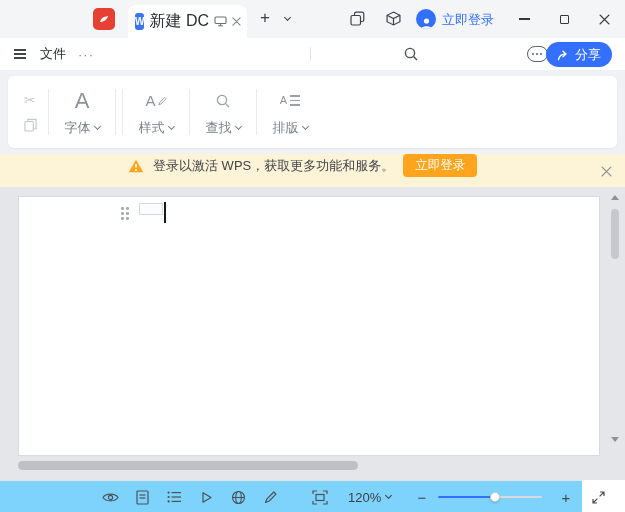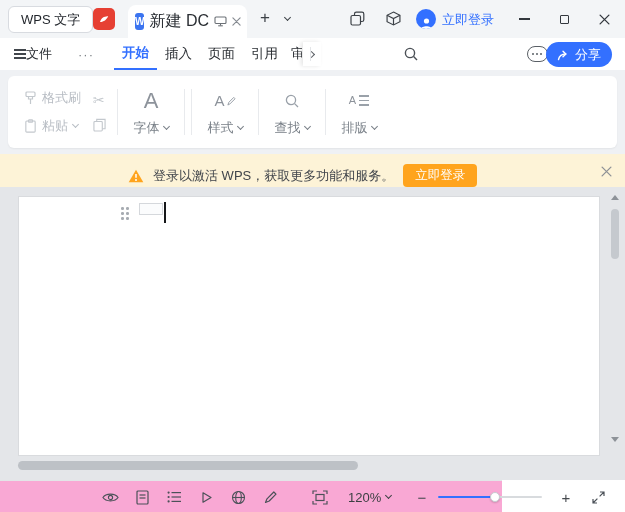--- a/index.html
+++ b/index.html
@@ -30,21 +30,21 @@
           display:flex;align-items:flex-end;justify-content:center;overflow:hidden;cursor:pointer}
   .login{left:442px;top:11px;color:#3370ff;font-size:13px;cursor:pointer}
   .win-btn{width:24px;height:22px;display:flex;align-items:center;justify-content:center;cursor:pointer}
   .btn-min{left:512px;top:8px}.btn-max{left:552px;top:8px}.btn-close{left:592px;top:8px}
   .min-glyph{width:11px;height:1.4px;background:#33383e}
   .max-glyph{width:9px;height:9px;border:1.3px solid #33383e;border-radius:1px}
 
   
   .menubar{position:absolute;top:38px;left:0;width:625px;height:32px;background:#fff}
   .menubar>div{position:absolute;height:32px;display:flex;align-items:center}
-  .file-btn{left:14px;gap:0;color:#2a2e33;cursor:pointer}
+  .file-btn{left:14px;gap:14px;color:#2a2e33;cursor:pointer}
   .hamburger{display:flex;flex-direction:column;gap:2.5px}
   .hamburger i{display:block;width:12px;height:1.4px;background:#41464c}
   .more-btn{left:78px;color:#7b8085;letter-spacing:1px;cursor:pointer}
   .tabs{left:114px}
   .mtab{height:32px;display:flex;align-items:center;padding:0 8px;color:#2a2e33;cursor:pointer;font-size:13.5px}
   .mtab.active{color:#3370ff;border-bottom:2.5px solid #3370ff;font-weight:bold}
   .mtab.clipped{width:16px;overflow:hidden;padding:0 0 0 5px;white-space:nowrap}
   .tabs-overflow{width:18px;height:24px;margin-left:1px;align-self:center;background:#fff;
                  box-shadow:-2px 0 4px rgba(0,0,0,.10);display:flex;align-items:center;
                  justify-content:center;color:#5a5f65;cursor:pointer}
@@ -75,21 +75,21 @@
   .smallA{font-size:11px;color:#8d939b;line-height:1}
   .chev{display:inline-block;width:5px;height:5px;border-right:1.3px solid currentColor;
         border-bottom:1.3px solid currentColor;transform:rotate(45deg);margin-top:-3px}
   .chev.right{transform:rotate(-45deg);margin:0 0 0 -2px}
   .lines3{display:flex;flex-direction:column;gap:3px}
   .lines3 i{display:block;width:14px;height:1.4px;background:#9aa1a9}
   .lines3.short i:last-child{width:9px}
 
   
   .banner{position:absolute;top:154px;left:0;width:625px;height:33px;background:#fdf3d7;
-          display:flex;align-items:flex-end}
+          display:flex;align-items:flex-start}
   .banner-center{margin-left:128px;display:flex;align-items:center;gap:9px}
   .banner-msg{color:#41454b;font-size:13px}
   .banner-login{background:#ffa41d;color:#fff;border-radius:4px;padding:3px 12px;font-size:12.5px;cursor:pointer}
   .banner-close{position:absolute;right:10px;top:8px;width:18px;height:18px;display:flex;
                 align-items:center;justify-content:center;cursor:pointer}
 
   
   .doc-area{position:absolute;top:187px;left:0;width:625px;height:293px;background:#e4e6e9}
   .page{position:absolute;left:18px;top:9px;width:582px;height:260px;background:#fff;
         border:1px solid #d9dbde;cursor:text}
@@ -105,21 +105,21 @@
           border-bottom:5px solid #8d9298;cursor:pointer}
   .tri-down{width:0;height:0;border-left:4px solid transparent;border-right:4px solid transparent;
             border-top:5px solid #8d9298;cursor:pointer}
   .vs-thumb{position:absolute;left:3px;top:16px;width:8px;height:50px;background:#c5c9ce;
             border-radius:4px;cursor:pointer}
   .hscroll{position:absolute;left:18px;right:30px;bottom:10px;height:9px}
   .hs-thumb{position:absolute;left:0;top:0;width:340px;height:9px;background:#bdc1c6;
             border-radius:4.5px;cursor:pointer}
 
   
-  .statusbar{position:absolute;bottom:0;left:0;width:502px;height:32px;background:#f9a8d4;
+  .statusbar{position:absolute;bottom:0;left:0;width:582px;height:32px;background:#7dd3fc;
              border-top:1px solid #e3e5e8}
   .statusbar>div{position:absolute;top:0;height:32px;display:flex;align-items:center}
   .sb-icons{left:102px;gap:15px;color:#4b5158}
   .sb-ic{width:17px;height:17px;display:flex;align-items:center;justify-content:center;cursor:pointer}
   .fit-btn{left:312px;color:#4b5158;cursor:pointer}
   .zoom-label{left:348px;gap:5px;color:#3c4043;cursor:pointer}
   .zoom-minus{left:414px;width:16px;justify-content:center;font-size:15px;color:#45494e;cursor:pointer}
   .zoom-plus{left:558px;width:16px;justify-content:center;font-size:15px;color:#45494e;cursor:pointer}
   .slider{left:438px;width:104px}
   .slider-inner{position:relative;width:104px;height:12px}
@@ -128,23 +128,20 @@
   .sl-handle{position:absolute;left:52px;top:1px;width:10px;height:10px;background:#fff;
              border:1px solid #c8ccd1;border-radius:50%;box-shadow:0 1px 2px rgba(0,0,0,.18);cursor:pointer}
   .fullscreen{left:592px;color:#4b5158;cursor:pointer}
 
   svg{display:block}
 </style>
 </head>
 <body>
 
 <div class="titlebar">
-  <div class="app-tab">
-    <span>WPS 文字</span>
-  </div>
   <div class="docer">
     <svg width="12" height="12" viewBox="0 0 12 12">
       <path d="M2 9 C3.5 3.5 8 3.2 10.2 3.2 C8.5 6.5 6 9 2 9 Z" fill="#ffffff"></path>
     </svg>
   </div>
   <div class="doc-tab">
     <span class="w-icon">W</span>
     <span class="doc-tab-label">新建 DC</span>
     <span class="tab-close">
       <svg width="13" height="11" viewBox="0 0 13 11" fill="none" stroke="#6b7076" stroke-width="1.1">
@@ -198,30 +195,20 @@
 <div class="menubar">
   <div class="file-btn">
     <span class="hamburger">
         <i></i>
         <i></i>
         <i></i>
       </span>
     <span>文件</span>
   </div>
   <div class="more-btn">···</div>
-  <div class="tabs">
-    <span class="mtab active">开始</span>
-    <span class="mtab">插入</span>
-    <span class="mtab">页面</span>
-    <span class="mtab">引用</span>
-    <span class="mtab clipped">审</span>
-    <span class="tabs-overflow">
-        <i class="chev right"></i>
-      </span>
-  </div>
   <div class="vdiv-menu"></div>
   <div class="menubar-search">
     <svg width="16" height="16" viewBox="0 0 16 16" fill="none" stroke="#4b5056" stroke-width="1.4">
       <circle cx="7" cy="7" r="4.6"></circle>
         <line x1="10.6" y1="10.6" x2="14" y2="14"></line>
     </svg>
   </div>
   <div class="collab">
     <span class="oval">
         <i></i>
@@ -234,41 +221,20 @@
       <path d="M1.5 10.5 C2.5 5.8 6.2 5 8.8 5"></path>
         <path d="M8.8 5 L6 2.2 M8.8 5 L6 7.8"></path>
     </svg>
     <span>分享</span>
   </div>
 </div>
 
 <div class="ribbon-wrap">
   <div class="ribbon-card">
     <div class="clip">
-      <div class="clip-col">
-        <div class="clip-btn">
-          <span class="clip-icon">
-            <svg width="13" height="14" viewBox="0 0 13 14" fill="none" stroke="currentColor" stroke-width="1.2">
-              <rect x="2" y="1" width="9" height="4.5" rx="1"></rect>
-                <path d="M4.5 5.5 V8 H8.5 V5.5 M6.5 8 V13"></path>
-            </svg>
-          </span>
-          <span>格式刷</span>
-        </div>
-        <div class="clip-btn">
-          <span class="clip-icon">
-            <svg width="13" height="14" viewBox="0 0 13 15" fill="none" stroke="currentColor" stroke-width="1.2">
-              <rect x="1.5" y="2.2" width="10" height="11.8" rx="1"></rect>
-                <rect x="4.2" y="1" width="4.6" height="2.4" rx="0.8"></rect>
-            </svg>
-          </span>
-          <span>粘贴</span>
-          <i class="chev"></i>
-        </div>
-      </div>
       <div class="clip-col">
         <div class="clip-btn">
           <span class="clip-icon" style="font-size:14px">✂</span>
         </div>
         <div class="clip-btn">
           <span class="clip-icon">
             <svg width="13" height="14" viewBox="0 0 14 15" fill="none" stroke="currentColor" stroke-width="1.2">
               <rect x="1" y="3.8" width="9" height="10.2" rx="1"></rect>
                 <path d="M4 3.8 V1.5 H13 V11.5 H10"></path>
             </svg>

